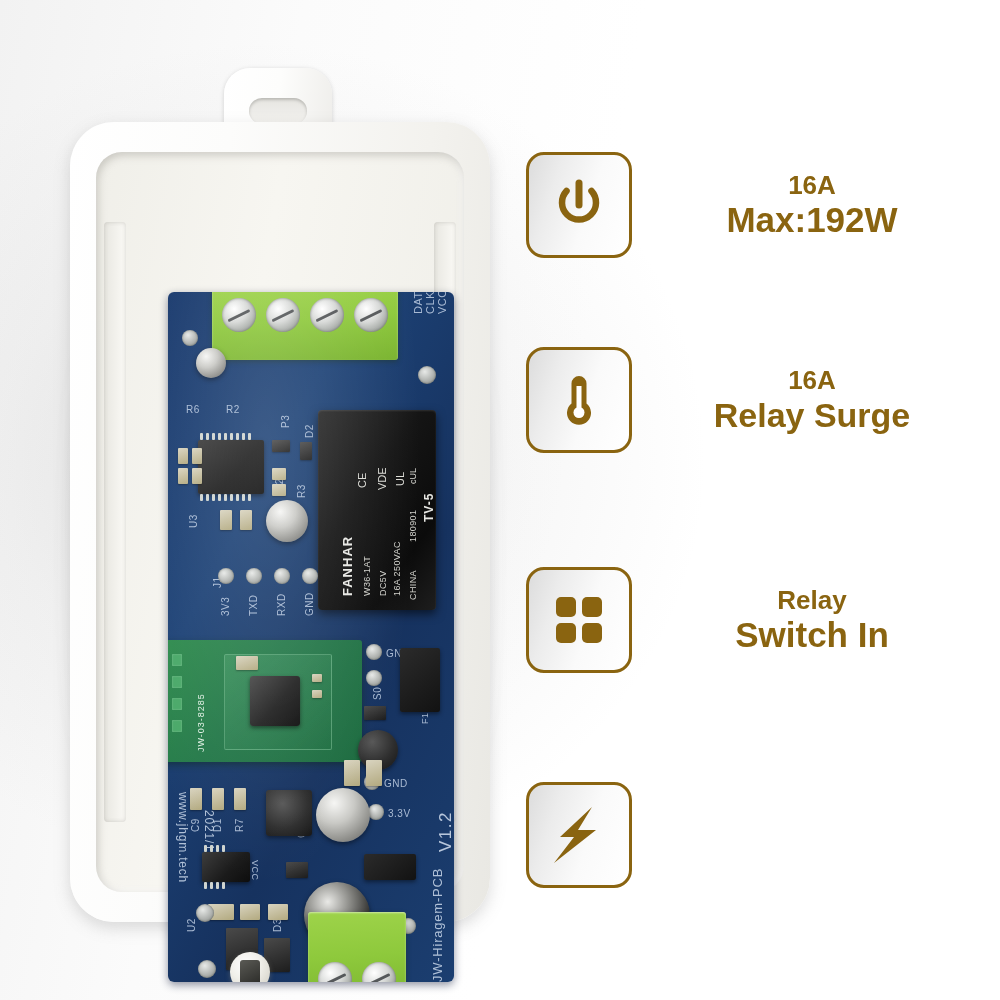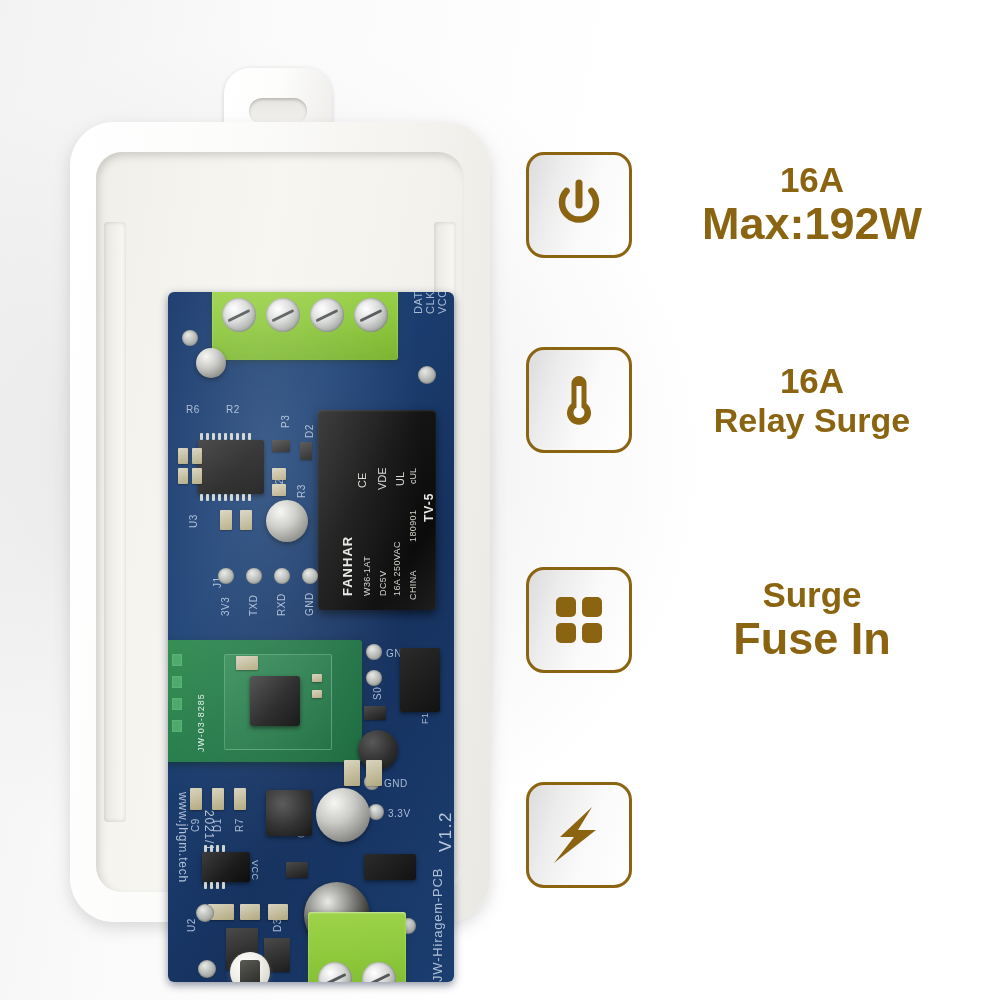--- a/index.html
+++ b/index.html
@@ -267,22 +267,22 @@
   .icon-box svg { display:block; }
 
   .f-text {
     flex:1 1 auto;
     text-align:center;
     color:var(--gold,#8a6410);
     font-weight:bold;
     line-height:1.12;
     padding-right:8px;
   }
-  .f-l1 { font-size:35px; letter-spacing:0px; }
-  .f-l2 { font-size:45px; letter-spacing:0px; }
+  .f-l1 { font-size:26px; letter-spacing:0px; }
+  .f-l2 { font-size:35px; letter-spacing:0px; }
   .f2 .f-l2, .f4 .f-l2 { font-size:34px; }
 </style>
 </head>
 <body>
 
 <div id="stage">
 
   <div id="product">
 
     <div class="dev-shadow"></div>
@@ -506,22 +506,22 @@
     <div class="feature f3">
       <div class="icon-box">
         <svg width="58" height="58" viewBox="0 0 58 58">
           <rect x="6" y="6" width="20" height="20" rx="5" fill="#8a6410"></rect>
           <rect x="32" y="6" width="20" height="20" rx="5" fill="#8a6410"></rect>
           <rect x="6" y="32" width="20" height="20" rx="5" fill="#8a6410"></rect>
           <rect x="32" y="32" width="20" height="20" rx="5" fill="#8a6410"></rect>
         </svg>
       </div>
       <div class="f-text">
-        <div class="f-l1">Surge</div>
-        <div class="f-l2">Fuse In</div>
+        <div class="f-l1">Relay</div>
+        <div class="f-l2">Switch In</div>
       </div>
     </div>
 
     <div class="feature f4">
       <div class="icon-box">
         <svg width="62" height="62" viewBox="0 0 62 62">
           <path d="M44 3 L12 33 L26 33 L6 59 L48 26 L30 26 Z" fill="#8a6410"></path>
         </svg>
       </div>
     </div>

